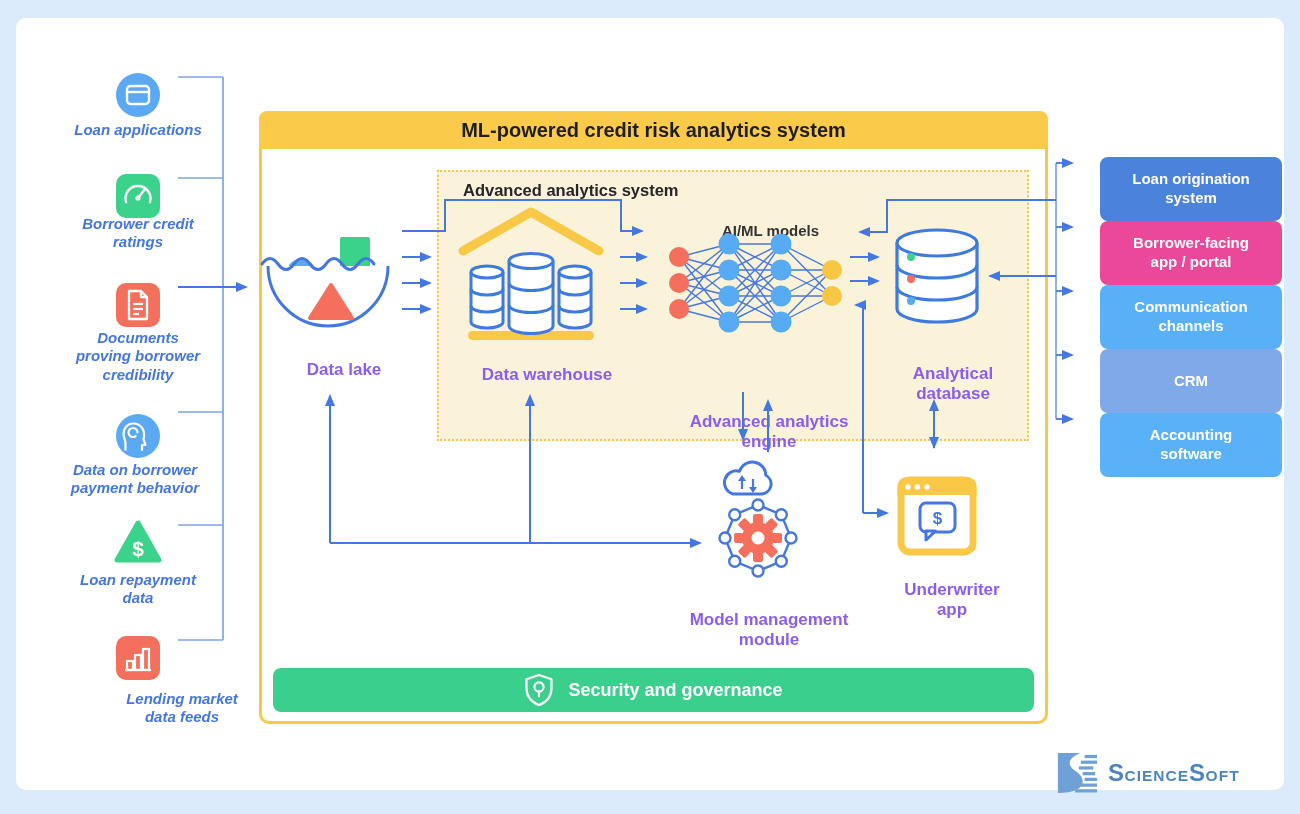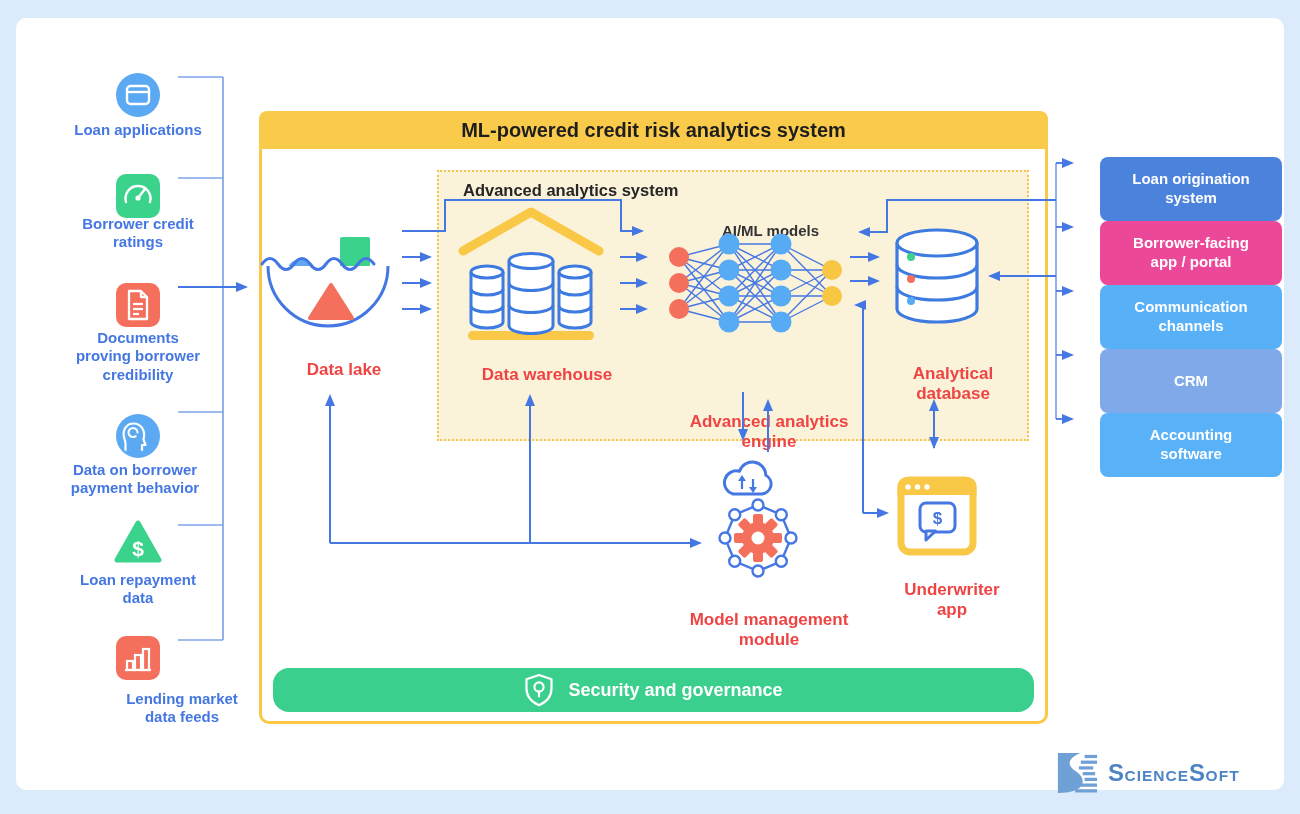--- a/index.html
+++ b/index.html
@@ -19,21 +19,21 @@
   .chip{position:absolute;width:44px;height:44px;display:flex;align-items:center;justify-content:center;}
   .chip.circle{border-radius:50%;}
   .chip.rounded{border-radius:10px;}
   .chip.blue{background:#5BA9F2;}
   .chip.green{background:#3BD38B;}
   .chip.red{background:#F4705C;}
   .src-label{
     position:absolute;color:#4577E3;font-weight:bold;font-size:15px;
     text-align:center;line-height:1.22;
   }
-  .src-label span{display:block;}
+  .src-label span{display:block;font-style:italic;}
   
   .main-box{
     position:absolute;left:243px;top:93px;width:789px;height:613px;
     border:3px solid #F9C846;border-radius:10px;background:#ffffff;
     box-sizing:border-box;
   }
   .main-header{
     position:absolute;left:243px;top:93px;width:789px;height:38px;
     background:#FACB4B;border-radius:8px 8px 0 0;box-sizing:border-box;
     display:flex;align-items:center;justify-content:center;
@@ -41,32 +41,32 @@
   }
   .zone{
     position:absolute;left:421px;top:152px;width:592px;height:271px;
     background:#FBF2DA;border:2px dotted #F2C64F;box-sizing:border-box;
   }
   .zone-label{
     position:absolute;left:447px;top:163px;
     font-size:16.5px;font-weight:bold;color:#262626;
   }
   .node-label{
-    position:absolute;color:#ef4444;font-weight:bold;font-size:17px;
+    position:absolute;color:#8b5cf6;font-weight:bold;font-size:17px;
     text-align:center;line-height:1.2;
   }
   .node-label span{display:block;}
   .net-title{
     position:absolute;left:692px;top:204px;width:125px;text-align:center;
     font-size:15px;font-weight:600;color:#333333;
   }
   
   .sec-bar{
     position:absolute;left:257px;top:650px;width:761px;height:44px;
-    background:#3BCF8E;border-radius:16px;
+    background:#3BCF8E;border-radius:8px;
     display:flex;align-items:center;justify-content:center;gap:14px;
     color:#ffffff;font-weight:bold;font-size:18px;
   }
   
   .ext-btn{
     position:absolute;left:1084px;width:182px;height:64px;border-radius:8px;
     display:flex;flex-direction:column;align-items:center;justify-content:center;
     color:#ffffff;font-weight:bold;font-size:15px;line-height:1.25;text-align:center;
   }
   .ext-btn span{display:block;}

